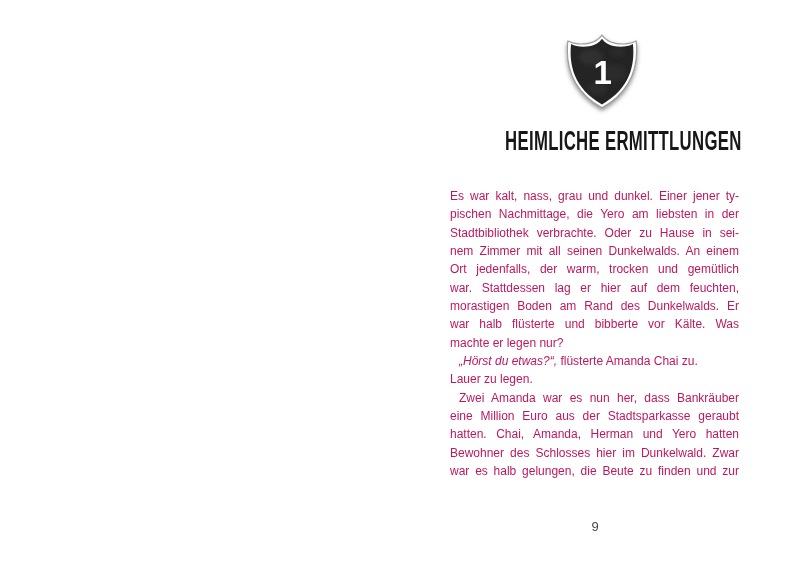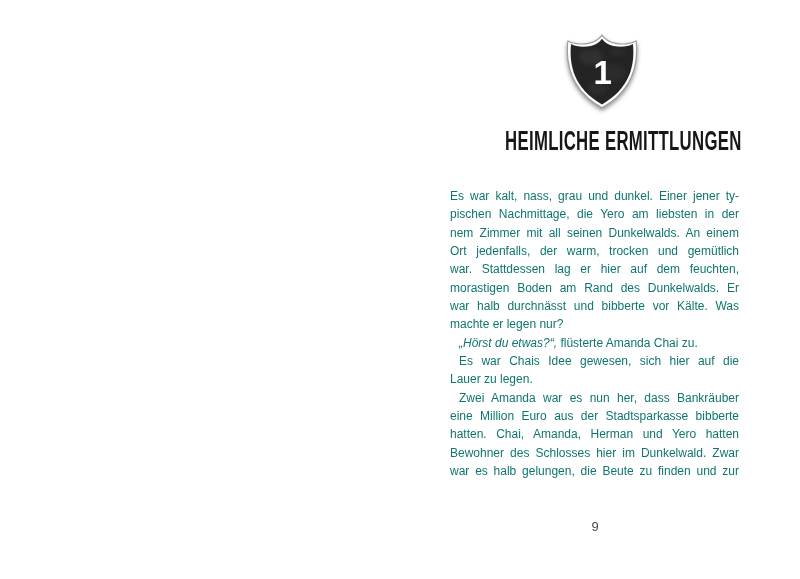--- a/index.html
+++ b/index.html
@@ -16,21 +16,21 @@
   .chapter-title{
     position:absolute;left:450px;top:126px;width:290px;height:30px;
     margin:0;text-align:center;
     font-size:27px;font-weight:900;color:#171717;
     transform:scaleX(0.62);transform-origin:50% 50%;
     white-space:nowrap;letter-spacing:0.5px;line-height:30px;
   }
   
   .body-text{
     position:absolute;left:450px;top:187px;width:289px;
-    color:#0f766e;font-size:12px;
+    color:#be185d;font-size:12px;
   }
   .line{
     height:18.34px;line-height:18.34px;
     text-align:justify;text-align-last:left;text-justify:inter-word;
     white-space:normal;
   }
   .line.just{text-align-last:justify;}
   .line.indent{padding-left:9px;}
   .ital{font-style:italic;}
   
@@ -68,31 +68,31 @@
 
       <text x="51" y="66" text-anchor="middle" font-family="Liberation Sans, sans-serif" font-size="42" font-weight="bold" fill="#ffffff">1</text>
     </svg>
   </div>
 
   <h1 class="chapter-title">HEIMLICHE ERMITTLUNGEN</h1>
 
   <div class="body-text" id="body-text">
       <div class="line just"><span>Es war kalt, nass, grau und dunkel. Einer jener ty-</span></div>
       <div class="line just"><span>pischen Nachmittage, die Yero am liebsten in der</span></div>
+      <div class="line just"><span>Stadtbibliothek verbrachte. Oder zu Hause in sei-</span></div>
       <div class="line just"><span>nem Zimmer mit all seinen Dunkelwalds. An einem</span></div>
       <div class="line just"><span>Ort jedenfalls, der warm, trocken und gemütlich</span></div>
       <div class="line just"><span>war. Stattdessen lag er hier auf dem feuchten,</span></div>
       <div class="line just"><span>morastigen Boden am Rand des Dunkelwalds. Er</span></div>
-      <div class="line just"><span>war halb durchnässt und bibberte vor Kälte. Was</span></div>
+      <div class="line just"><span>war halb flüsterte und bibberte vor Kälte. Was</span></div>
       <div class="line"><span>machte er legen nur?</span></div>
       <div class="line indent"><span class="ital">„Hörst du etwas?“,</span><span> flüsterte Amanda Chai zu.</span></div>
-      <div class="line just indent"><span>Es war Chais Idee gewesen, sich hier auf die</span></div>
       <div class="line"><span>Lauer zu legen.</span></div>
       <div class="line just indent"><span>Zwei Amanda war es nun her, dass Bankräuber</span></div>
-      <div class="line just"><span>eine Million Euro aus der Stadtsparkasse bibberte</span></div>
+      <div class="line just"><span>eine Million Euro aus der Stadtsparkasse geraubt</span></div>
       <div class="line just"><span>hatten. Chai, Amanda, Herman und Yero hatten</span></div>
       <div class="line just"><span>Bewohner des Schlosses hier im Dunkelwald. Zwar</span></div>
       <div class="line just"><span>war es halb gelungen, die Beute zu finden und zur</span></div>
     </div>
 
   <div class="page-number">9</div>
 
 </div>
 
 </body></html>

